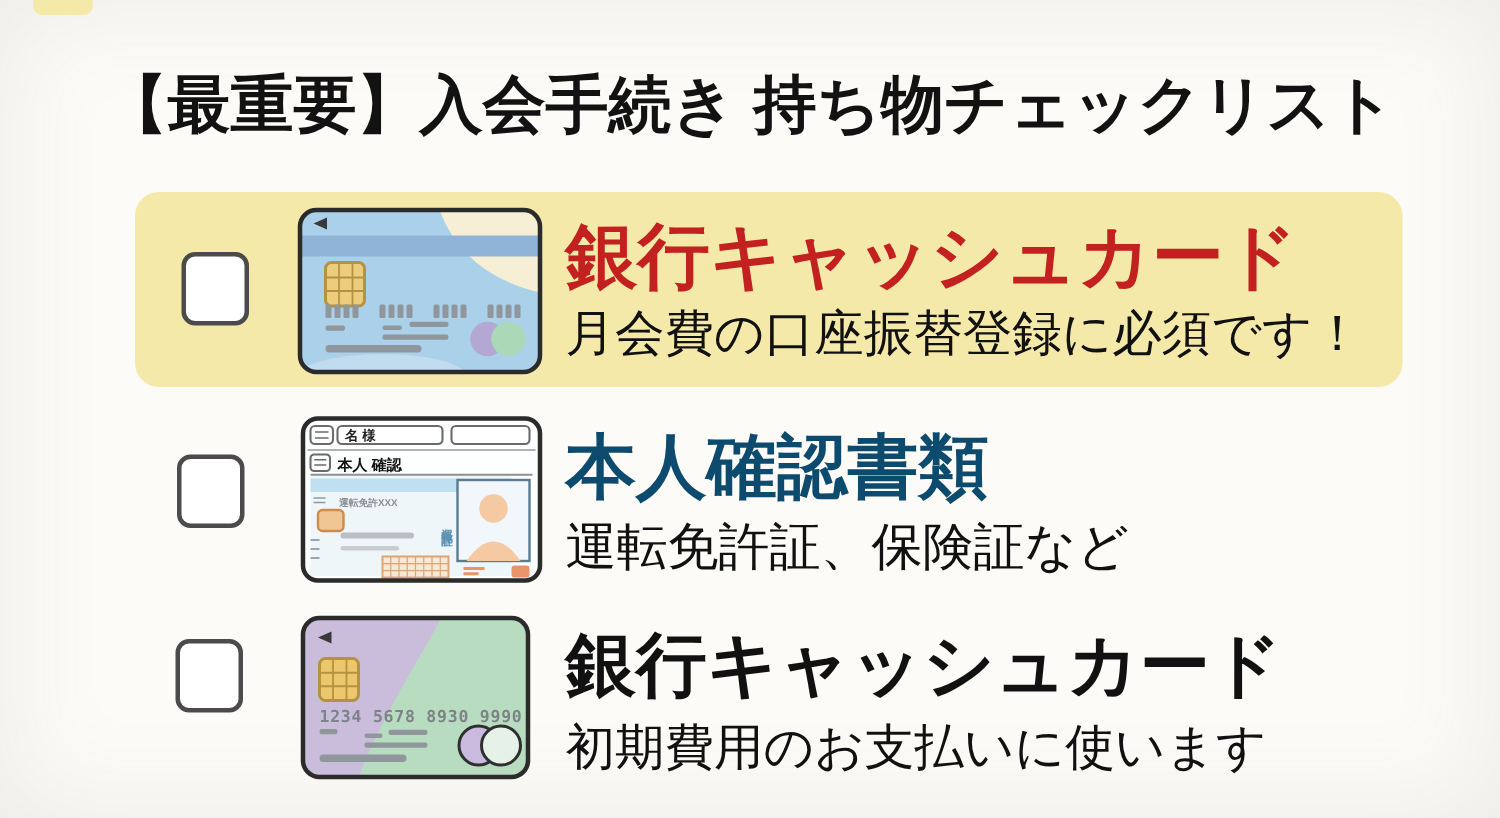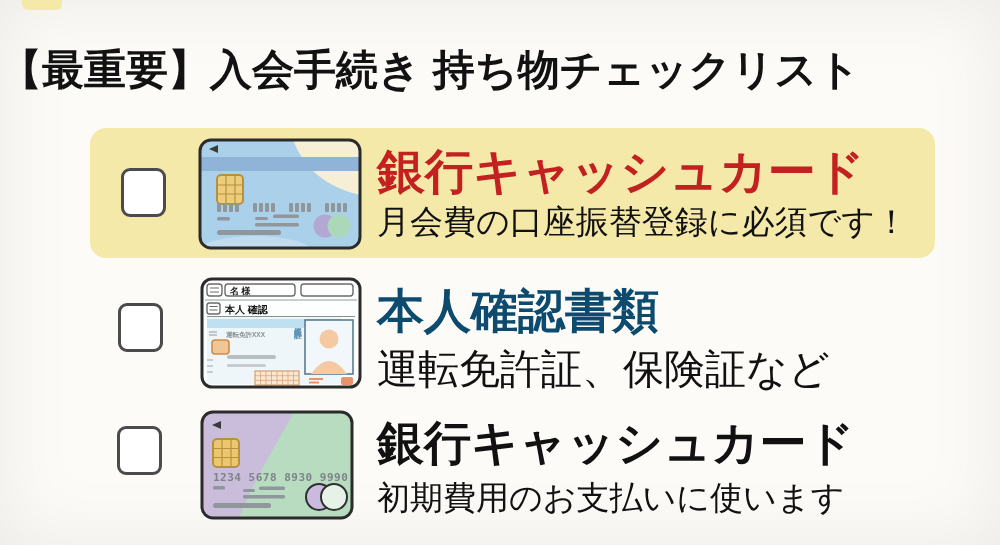--- a/index.html
+++ b/index.html
@@ -7,53 +7,53 @@
   .stage{
     position:relative;width:1000px;height:545px;overflow:hidden;
     background:#fcfbf8;
     box-shadow:inset 0 0 70px rgba(120,115,100,0.12);
   }
   .corner-accent{
     position:absolute;left:22px;top:-7px;width:40px;height:17px;
     border-radius:6px;background:#f5e9a9;
   }
   .page-title{
-    position:absolute;left:0;top:42px;width:1000px;
+    position:absolute;left:0;top:42px;width:1000px;text-align:center;
     font-size:42px;font-weight:800;color:#121212;letter-spacing:0px;
     white-space:nowrap;
   }
   .highlight-band{
     position:absolute;left:90px;top:128px;width:845px;height:130px;
     border-radius:16px;background:#f5e9a9;
   }
   .checkbox{
     position:absolute;width:45px;height:49px;background:#ffffff;
     border:3.5px solid #4b4b4b;border-radius:9px;box-sizing:border-box;
     cursor:pointer;
   }
   .cb1{left:121px;top:168px;}
   .cb2{left:118px;top:303px;}
   .cb3{left:117px;top:426px;}
   .illus{position:absolute;}
   .illus-bank{left:197px;top:137px;width:166px;height:114px;}
-  .illus-id{left:199px;top:276px;width:164px;height:114px;}
+  .illus-id{left:199px;top:276px;width:164px;height:114px;text-align:center;}
   .illus-credit{left:199px;top:409px;width:156px;height:112px;text-align:center;}
   .item-title{
     position:absolute;left:377px;font-size:47px;font-weight:800;color:#111;
     line-height:1.08;white-space:nowrap;letter-spacing:0px;
   }
   .t1{top:146px;font-size:48px;}
   .t2{top:286px;}
   .t3{top:418px;}
   .item-sub{
     position:absolute;left:377px;font-size:33px;font-weight:400;color:#111;
     line-height:1.1;white-space:nowrap;
   }
   .s1{top:204px;}
-  .s2{top:347px;font-size:41px;}
+  .s2{top:347px;font-size:34px;}
   .s3{top:480px;}
   .vtext{
     position:absolute;left:95px;top:45px;height:54px;
     writing-mode:vertical-rl;text-orientation:upright;
     font-size:7.5px;font-weight:700;color:#5d93b5;line-height:1;letter-spacing:1px;
     white-space:nowrap;
   }
   svg{display:block;}
 </style>
 </head>

